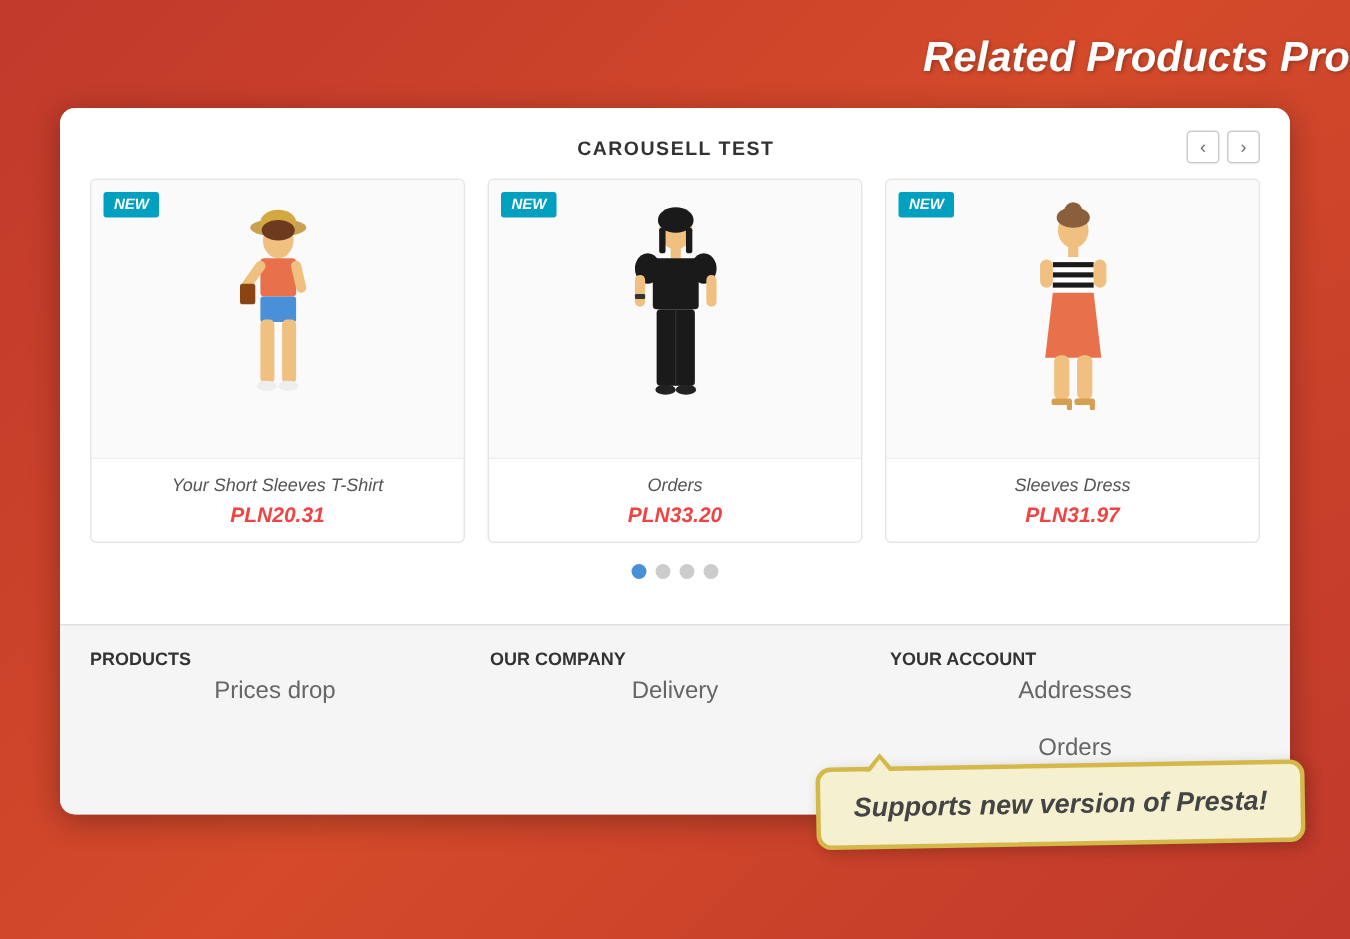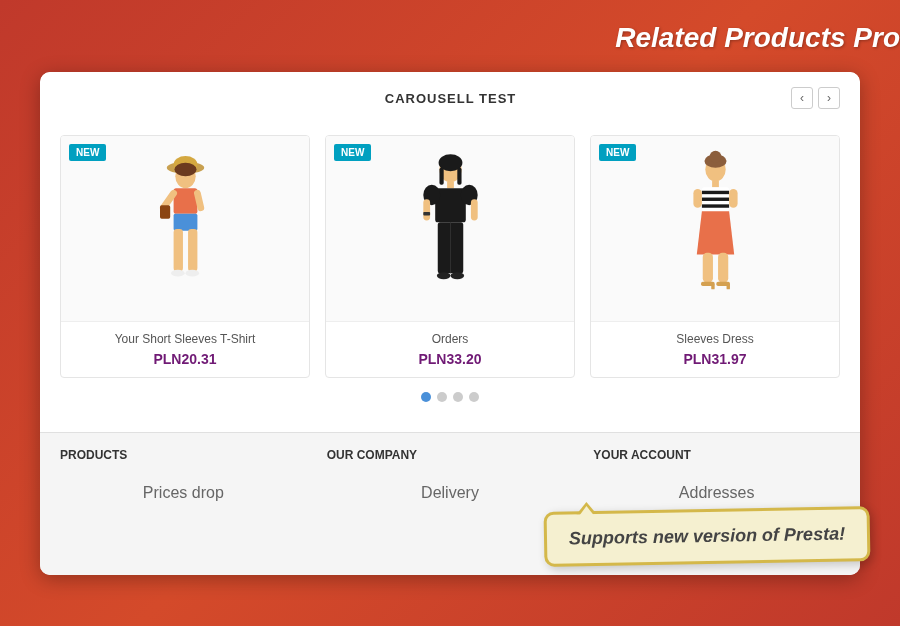--- a/index.html
+++ b/index.html
@@ -37,21 +37,21 @@
     .carousel-section {
       background: white;
       padding: 15px 20px 20px;
       border-radius: 10px 10px 0 0;
     }
 
     .carousel-header {
       display: flex;
       justify-content: space-between;
       align-items: center;
-      margin-bottom: 26px;
+      margin-bottom: 10px;
     }
 
     .carousel-title {
       text-align: center;
       flex: 1;
       font-size: 13px;
       font-weight: bold;
       letter-spacing: 1px;
       color: #333;
     }
@@ -73,20 +73,21 @@
       justify-content: center;
       font-size: 12px;
       color: #666;
     }
 
     
     .products-grid {
       display: grid;
       grid-template-columns: repeat(3, 1fr);
       gap: 15px;
+      font-style: italic;
     }
 
     .product-card {
       border: 1px solid #e5e5e5;
       border-radius: 4px;
       overflow: hidden;
       position: relative;
       background: white;
     }
 
@@ -127,21 +128,21 @@
 
     .product-name {
       font-size: 12px;
       color: #555;
       margin-bottom: 5px;
     }
 
     .product-price {
       font-size: 14px;
       font-weight: bold;
-      color: #701a75;
+      color: #ef4444;
     }
 
     
     .carousel-dots {
       display: flex;
       justify-content: center;
       gap: 6px;
       padding: 14px 0 10px;
     }
 
@@ -199,21 +200,21 @@
       display: grid;
       grid-template-columns: repeat(3, 1fr);
       gap: 20px;
       border-top: 1px solid #e0e0e0;
     }
 
     .footer-col-title {
       font-size: 12px;
       font-weight: bold;
       color: #333;
-      margin-bottom: 22px;
+      margin-bottom: 6px;
       text-transform: uppercase;
     }
 
     .footer-col-item {
       font-size: 16px;
       color: #666;
       margin-bottom: 20px;
       text-align: center;
     }
 

